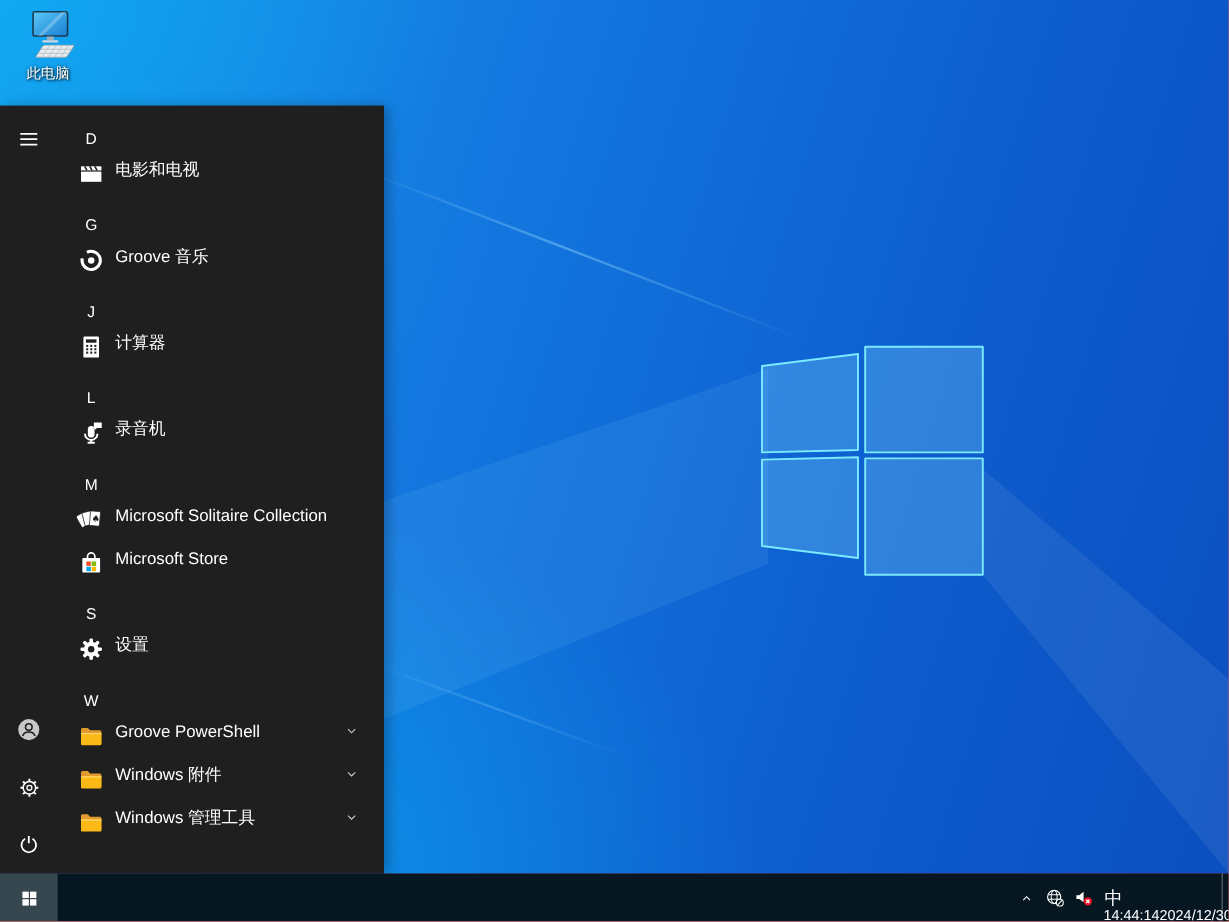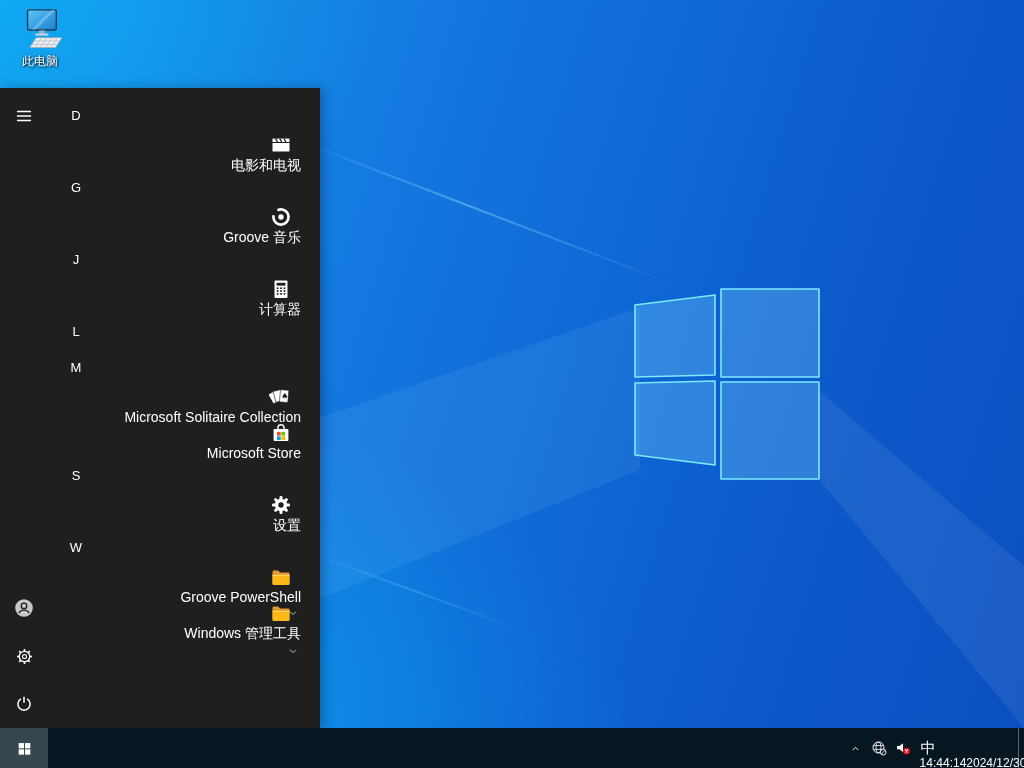--- a/index.html
+++ b/index.html
@@ -32,21 +32,21 @@
     text-shadow:1px 1px 2px rgba(0,0,0,.85),0 0 3px rgba(0,0,0,.6);}
 
   
   .start-menu{position:absolute;left:0;top:88px;width:320px;height:640px;
     background:#1f1f1f;overflow:hidden;box-shadow:4px 0 10px rgba(0,0,0,.25);}
   .rail-btn{position:absolute;left:0;width:48px;height:48px;display:flex;
     align-items:center;justify-content:center;}
   .app-list{position:absolute;left:48px;top:9px;right:0;}
   .section-row{height:36px;display:flex;align-items:center;padding-left:16px;}
   .section-letter{width:24px;text-align:center;font-size:13px;color:#fff;}
-  .app-row{height:36px;display:flex;align-items:flex-end;padding:0 19px 0 16px;flex-direction:column;}
+  .app-row{height:36px;display:flex;align-items:flex-start;padding:0 19px 0 16px;}
   .app-icon{width:24px;height:24px;flex:0 0 24px;margin-right:8px;display:flex;
     align-items:center;justify-content:center;}
   .app-label{font-size:14px;color:#fff;white-space:nowrap;}
   .chev{margin-left:auto;display:flex;align-items:center;}
 
   
   .taskbar{position:absolute;left:0;bottom:0;width:1024px;height:40px;background:#061722;}
   .start-btn{position:absolute;left:0;top:0;width:48px;height:40px;background:#36474f;
     display:flex;align-items:center;justify-content:center;}
   .tray{position:absolute;right:0;top:0;height:40px;display:flex;align-items:center;}
@@ -295,20 +295,28 @@
             <svg width="24" height="24">
               <use href="#i-calc"></use>
             </svg>
           </span>
         <span class="app-label">计算器</span>
       </div>
 
       <div class="section-row">
         <span class="section-letter">L</span>
       </div>
+      <div class="app-row">
+        <span class="app-icon">
+            <svg width="24" height="24">
+              <use href="#i-recorder"></use>
+            </svg>
+          </span>
+        <span class="app-label">录音机</span>
+      </div>
 
       <div class="section-row">
         <span class="section-letter">M</span>
       </div>
       <div class="app-row">
         <span class="app-icon">
             <svg width="24" height="24">
               <use href="#i-solitaire"></use>
             </svg>
           </span>
@@ -338,20 +346,33 @@
       <div class="section-row">
         <span class="section-letter">W</span>
       </div>
       <div class="app-row">
         <span class="app-icon">
             <svg width="24" height="24">
               <use href="#i-folder"></use>
             </svg>
           </span>
         <span class="app-label">Groove PowerShell</span>
+        <span class="chev">
+            <svg width="16" height="16">
+              <use href="#i-chevdown"></use>
+            </svg>
+          </span>
+      </div>
+      <div class="app-row">
+        <span class="app-icon">
+            <svg width="24" height="24">
+              <use href="#i-folder"></use>
+            </svg>
+          </span>
+        <span class="app-label">Windows 附件</span>
         <span class="chev">
             <svg width="16" height="16">
               <use href="#i-chevdown"></use>
             </svg>
           </span>
       </div>
       <div class="app-row">
         <span class="app-icon">
             <svg width="24" height="24">
               <use href="#i-folder"></use>

